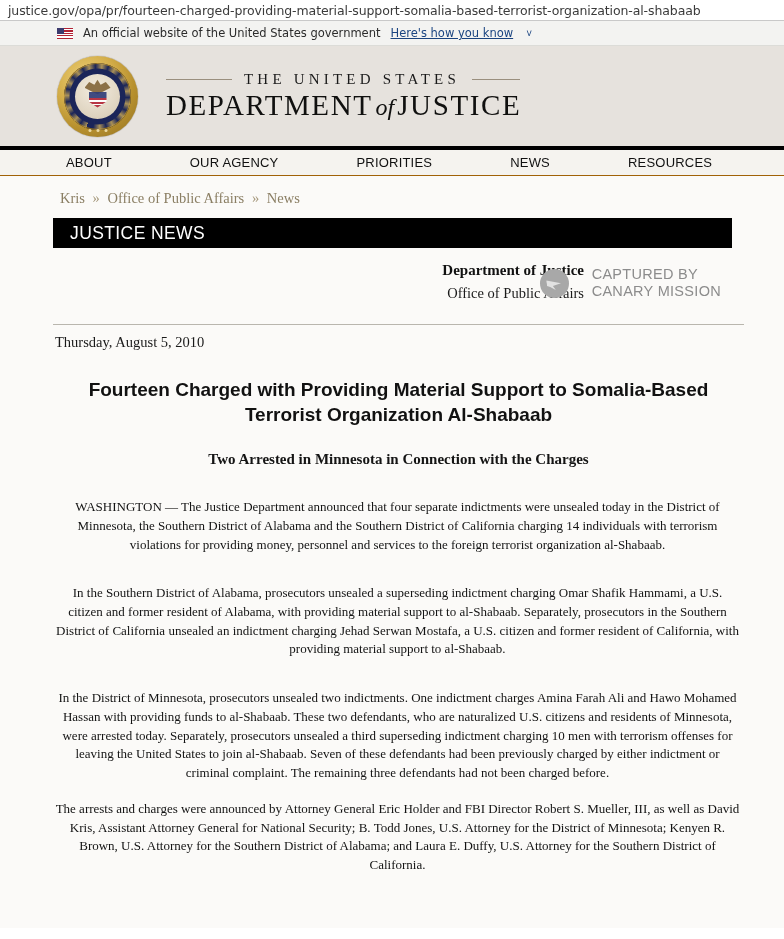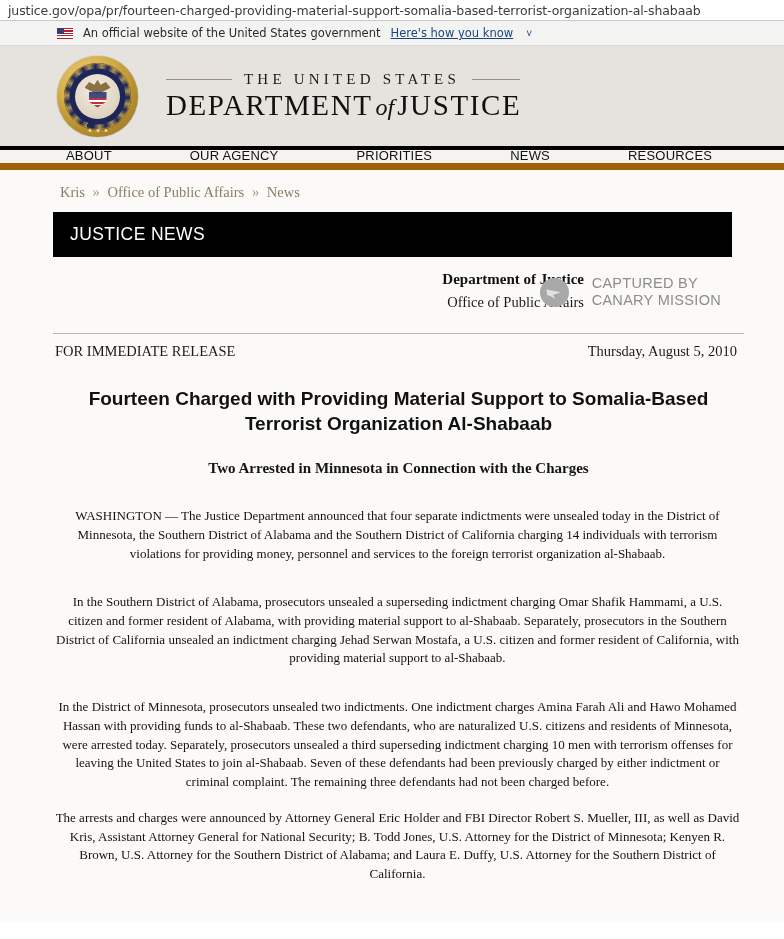--- a/index.html
+++ b/index.html
@@ -209,26 +209,26 @@
   }
   #wordmark-of {
     font-style: italic;
     font-size: 24px;
     letter-spacing: 0;
     padding: 0 3px;
   }
 
   
   #main-nav {
-    height: 24px;
+    height: 30px;
     background: #f5f3ef;
     border-top: 4px solid #000000;
-    border-bottom: 7px solid #a16207;
-    display: flex;
-    align-items: flex-end;
+    border-bottom: 1px solid #a16207;
+    display: flex;
+    align-items: center;
     overflow: hidden;
     white-space: nowrap;
   }
   #main-nav .nav-item {
     font-family: "Liberation Sans", sans-serif;
     font-size: 13px;
     color: #111111;
     letter-spacing: .2px;
     cursor: pointer;
     flex: none;
@@ -249,21 +249,21 @@
     font-size: 14.5px;
     color: #8a7e63;
     padding: 14px 0 11px 7px;
     white-space: nowrap;
   }
   #breadcrumb .sep { padding: 0 4px; color: #a79a7e; }
   #breadcrumb .crumb { cursor: pointer; }
 
   #justice-news-banner {
     background: #000000;
-    height: 45px;
+    height: 30px;
     display: flex;
     align-items: center;
     padding-left: 17px;
     margin-right: 12px;
   }
   #justice-news-title {
     color: #ffffff;
     font-family: "Liberation Sans", sans-serif;
     font-size: 17.5px;
     letter-spacing: .4px;
@@ -452,21 +452,20 @@
       <span id="watermark-text">
         <span>CAPTURED BY</span><br>
         <span>CANARY MISSION</span>
       </span>
     </div>
   </div>
 
   <div id="release-rule"></div>
 
   <div id="release-row">
-    <span>FOR IMMEDIATE RELEASE</span>
     <span>Thursday, August 5, 2010</span>
   </div>
 
   <h1 id="headline">Fourteen Charged with Providing Material Support to Somalia-Based Terrorist Organization Al-Shabaab</h1>
   <h2 id="subhead">Two Arrested in Minnesota in Connection with the Charges</h2>
 
   <div id="article">
     <p class="gap-large">WASHINGTON — The Justice Department announced that four separate indictments were unsealed today in the District of Minnesota, the Southern District of Alabama and the Southern District of California charging 14 individuals with terrorism violations for providing money, personnel and services to the foreign terrorist organization al-Shabaab.</p>
     <p class="gap-large">In the Southern District of Alabama, prosecutors unsealed a superseding indictment charging Omar Shafik Hammami, a U.S. citizen and former resident of Alabama, with providing material support to al-Shabaab. Separately, prosecutors in the Southern District of California unsealed an indictment charging Jehad Serwan Mostafa, a U.S. citizen and former resident of California, with providing material support to al-Shabaab.</p>
     <p class="gap-large">In the District of Minnesota, prosecutors unsealed two indictments. One indictment charges Amina Farah Ali and Hawo Mohamed Hassan with providing funds to al-Shabaab. These two defendants, who are naturalized U.S. citizens and residents of Minnesota, were arrested today. Separately, prosecutors unsealed a third superseding indictment charging 10 men with terrorism offenses for leaving the United States to join al-Shabaab. Seven of these defendants had been previously charged by either indictment or criminal complaint. The remaining three defendants had not been charged before.</p>

